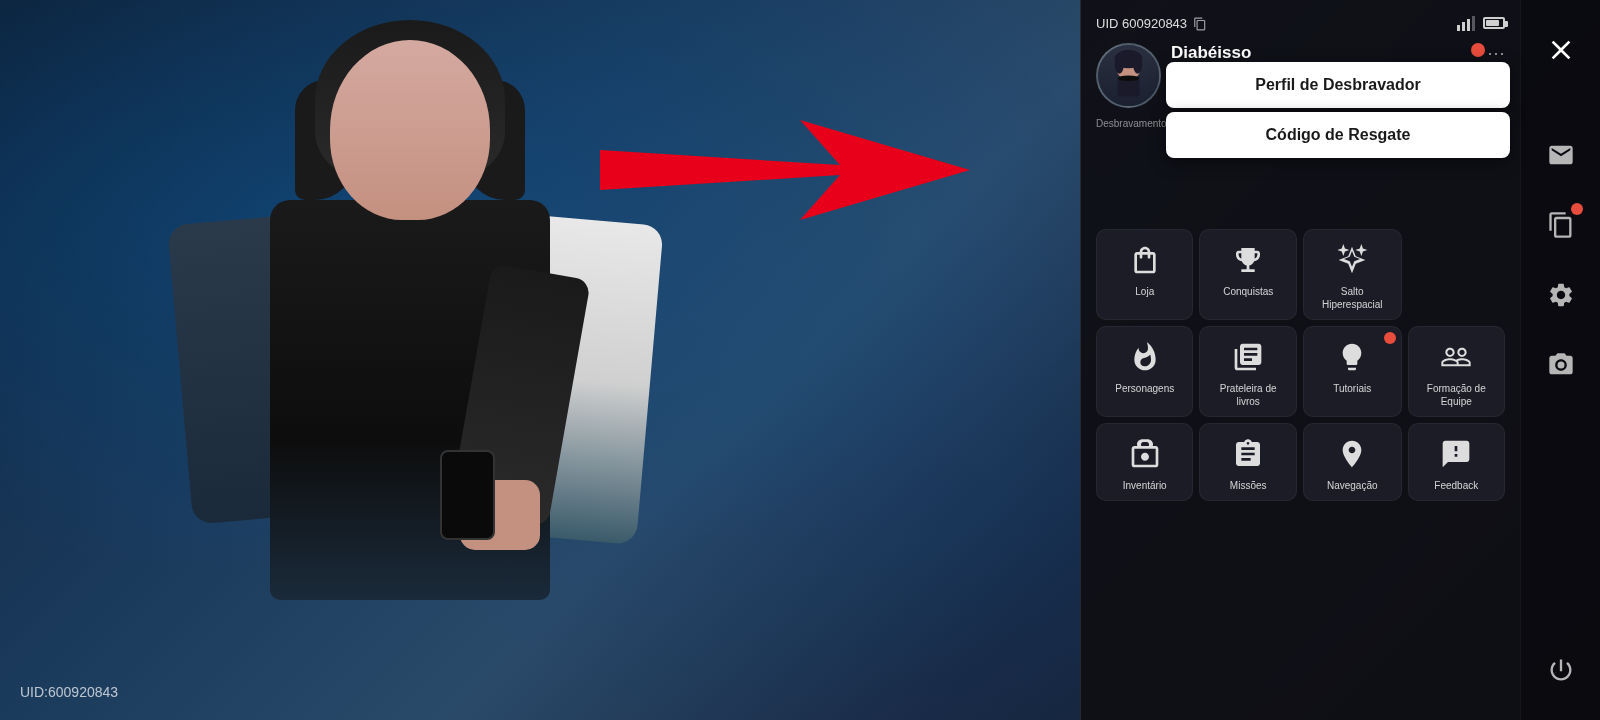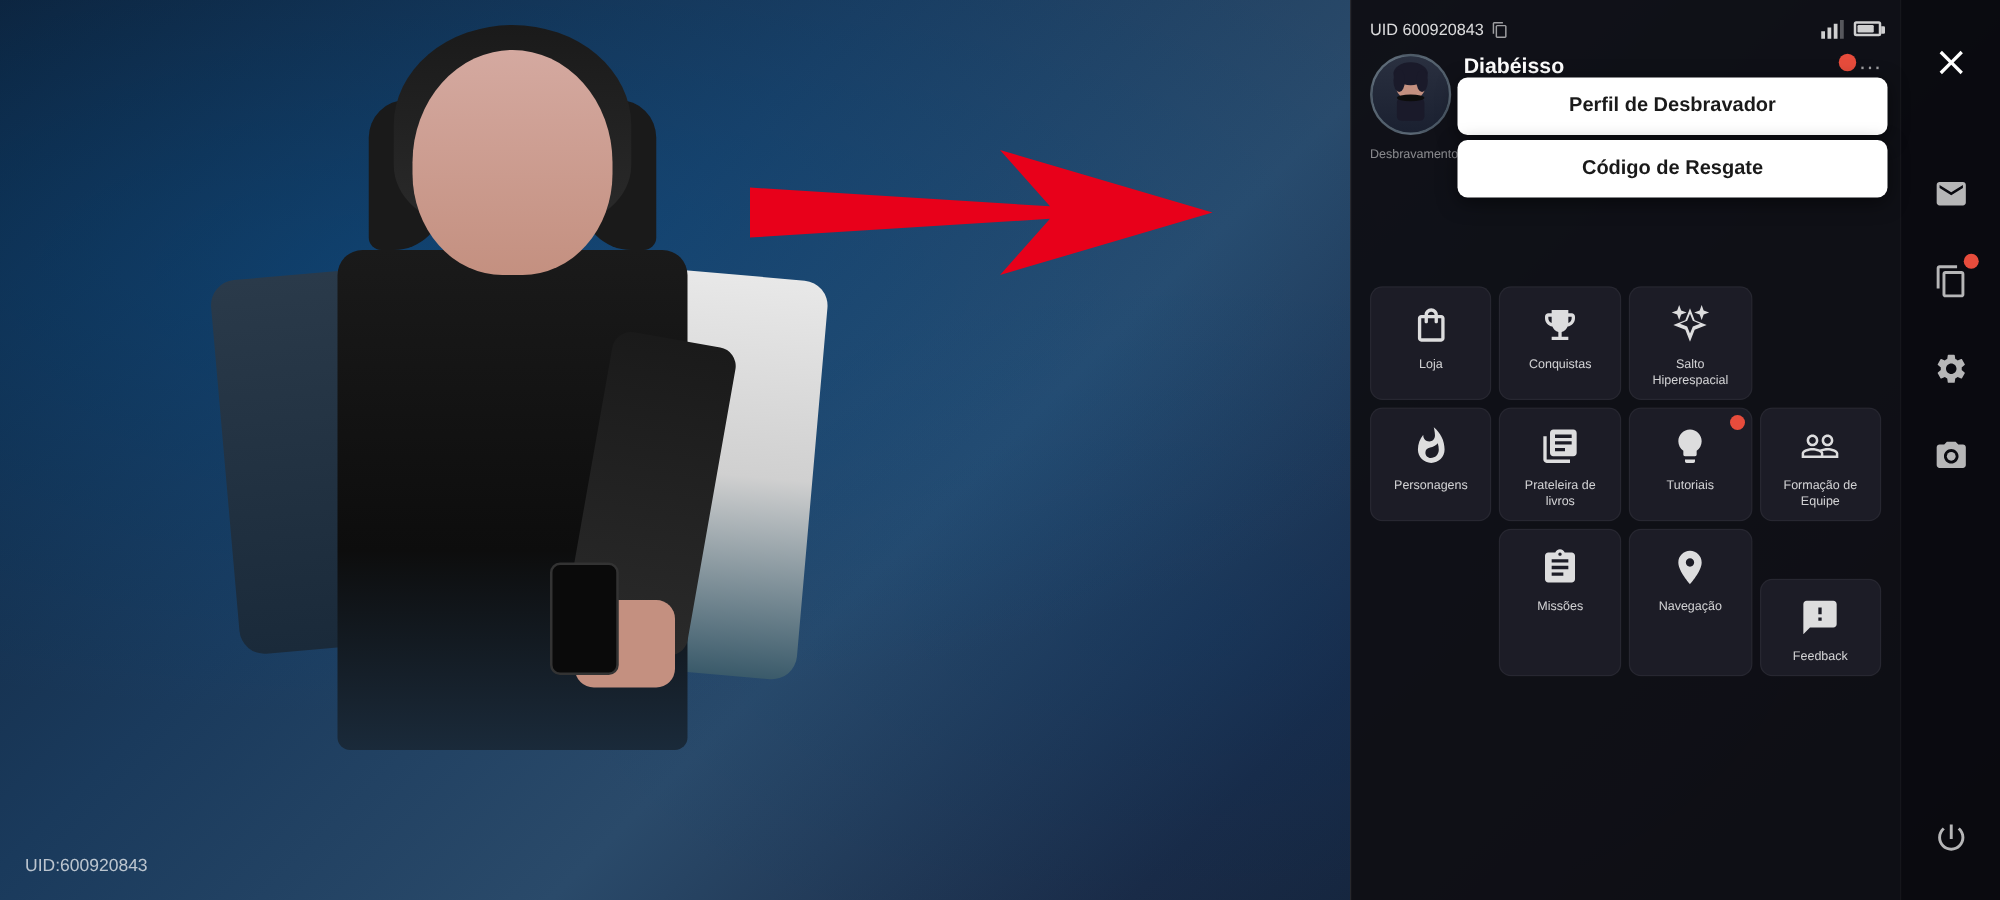--- a/index.html
+++ b/index.html
@@ -648,40 +648,48 @@
 
       <div class="grid-item" style="grid-row:2; grid-column:4;">
         <div class="grid-item-icon">
           <svg viewBox="0 0 24 24" xmlns="http://www.w3.org/2000/svg">
             <path d="M16.5 13c-1.2 0-3.07.34-4.5 1-1.43-.67-3.3-1-4.5-1C5.33 13 1 14.08 1 16.25V19h22v-2.75c0-2.17-4.33-3.25-6.5-3.25zm-4 4.5h-10v-1.25c0-.54 2.56-1.75 5-1.75s5 1.21 5 1.75v1.25zm9 0H14v-1.25c0-.46-.2-.86-.52-1.22.88-.3 1.96-.53 3.02-.53 2.44 0 5 1.21 5 1.75v1.25zM7.5 12c1.93 0 3.5-1.57 3.5-3.5S9.43 5 7.5 5 4 6.57 4 8.5 5.57 12 7.5 12zm0-5.5c1.1 0 2 .9 2 2s-.9 2-2 2-2-.9-2-2 .9-2 2-2zm9 5.5c1.93 0 3.5-1.57 3.5-3.5S18.43 5 16.5 5 13 6.57 13 8.5s1.57 3.5 3.5 3.5zm0-5.5c1.1 0 2 .9 2 2s-.9 2-2 2-2-.9-2-2 .9-2 2-2z"></path>
           </svg>
         </div>
         <span class="grid-item-label">Formação de Equipe</span>
       </div>
 
+      <div class="grid-item" style="grid-row:3; grid-column:1;">
+        <div class="grid-item-icon">
+          <svg viewBox="0 0 24 24" xmlns="http://www.w3.org/2000/svg">
+            <path d="M20 6h-2.18c.07-.44.18-.88.18-1.36C18 2.53 15.87 1 13.5 1h-3C8.13 1 6 2.53 6 4.64c0 .48.11.92.18 1.36H4c-1.1 0-2 .9-2 2v12c0 1.1.9 2 2 2h16c1.1 0 2-.9 2-2V8c0-1.1-.9-2-2-2zM9 4.64C9 4.02 10.01 3 10.5 3h3c.49 0 1.5 1.02 1.5 1.64 0 .48-.08.94-.18 1.36H9.18C9.08 5.58 9 5.12 9 4.64zM20 20H4V8h16v12zm-8-3c-1.66 0-3-1.34-3-3s1.34-3 3-3 3 1.34 3 3-1.34 3-3 3z"></path>
+          </svg>
+        </div>
+        <span class="grid-item-label">Inventário</span>
+      </div>
 
       <div class="grid-item" style="grid-row:3; grid-column:2;">
         <div class="grid-item-icon">
           <svg viewBox="0 0 24 24" xmlns="http://www.w3.org/2000/svg">
             <path d="M19 3h-4.18C14.4 1.84 13.3 1 12 1c-1.3 0-2.4.84-2.82 2H5c-1.1 0-2 .9-2 2v14c0 1.1.9 2 2 2h14c1.1 0 2-.9 2-2V5c0-1.1-.9-2-2-2zm-7 0c.55 0 1 .45 1 1s-.45 1-1 1-1-.45-1-1 .45-1 1-1zm2 14H7v-2h7v2zm3-4H7v-2h10v2zm0-4H7V7h10v2z"></path>
           </svg>
         </div>
         <span class="grid-item-label">Missões</span>
       </div>
 
       <div class="grid-item" style="grid-row:3; grid-column:3;">
         <div class="grid-item-icon">
           <svg viewBox="0 0 24 24" xmlns="http://www.w3.org/2000/svg">
             <path d="M12 2C8.13 2 5 5.13 5 9c0 5.25 7 13 7 13s7-7.75 7-13c0-3.87-3.13-7-7-7zm0 9.5c-1.38 0-2.5-1.12-2.5-2.5s1.12-2.5 2.5-2.5 2.5 1.12 2.5 2.5-1.12 2.5-2.5 2.5z"></path>
           </svg>
         </div>
         <span class="grid-item-label">Navegação</span>
       </div>
 
-      <div class="grid-item" style="grid-row:3; grid-column:4;margin-top:40px;">
+      <div class="grid-item" style="grid-row:3; grid-column:4;">
         <div class="grid-item-icon">
           <svg viewBox="0 0 24 24" xmlns="http://www.w3.org/2000/svg">
             <path d="M20 2H4c-1.1 0-1.99.9-1.99 2L2 22l4-4h14c1.1 0 2-.9 2-2V4c0-1.1-.9-2-2-2zm-7 12h-2v-2h2v2zm0-4h-2V6h2v4z"></path>
           </svg>
         </div>
         <span class="grid-item-label">Feedback</span>
       </div>
 
 
     </div>

